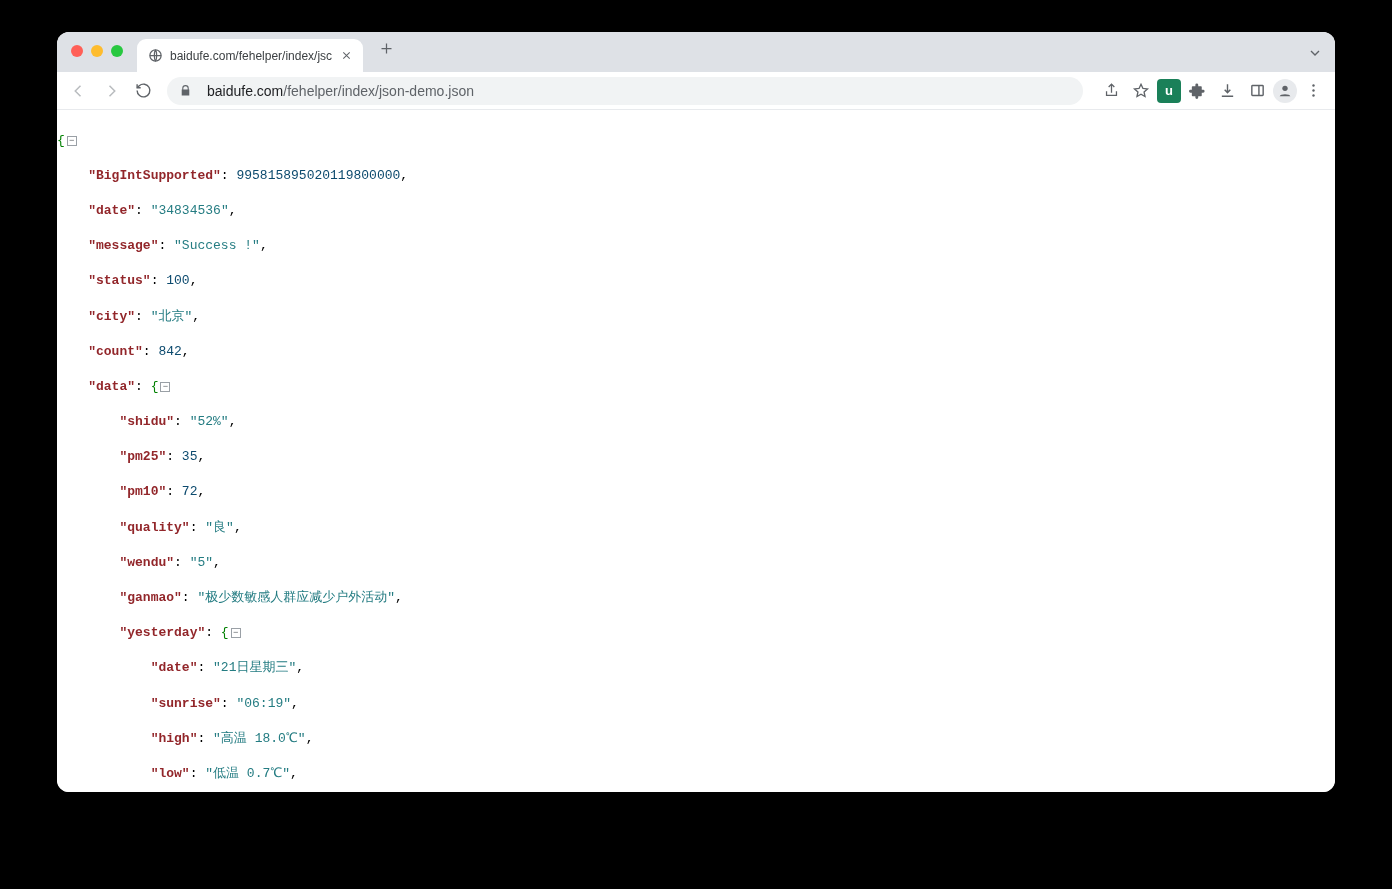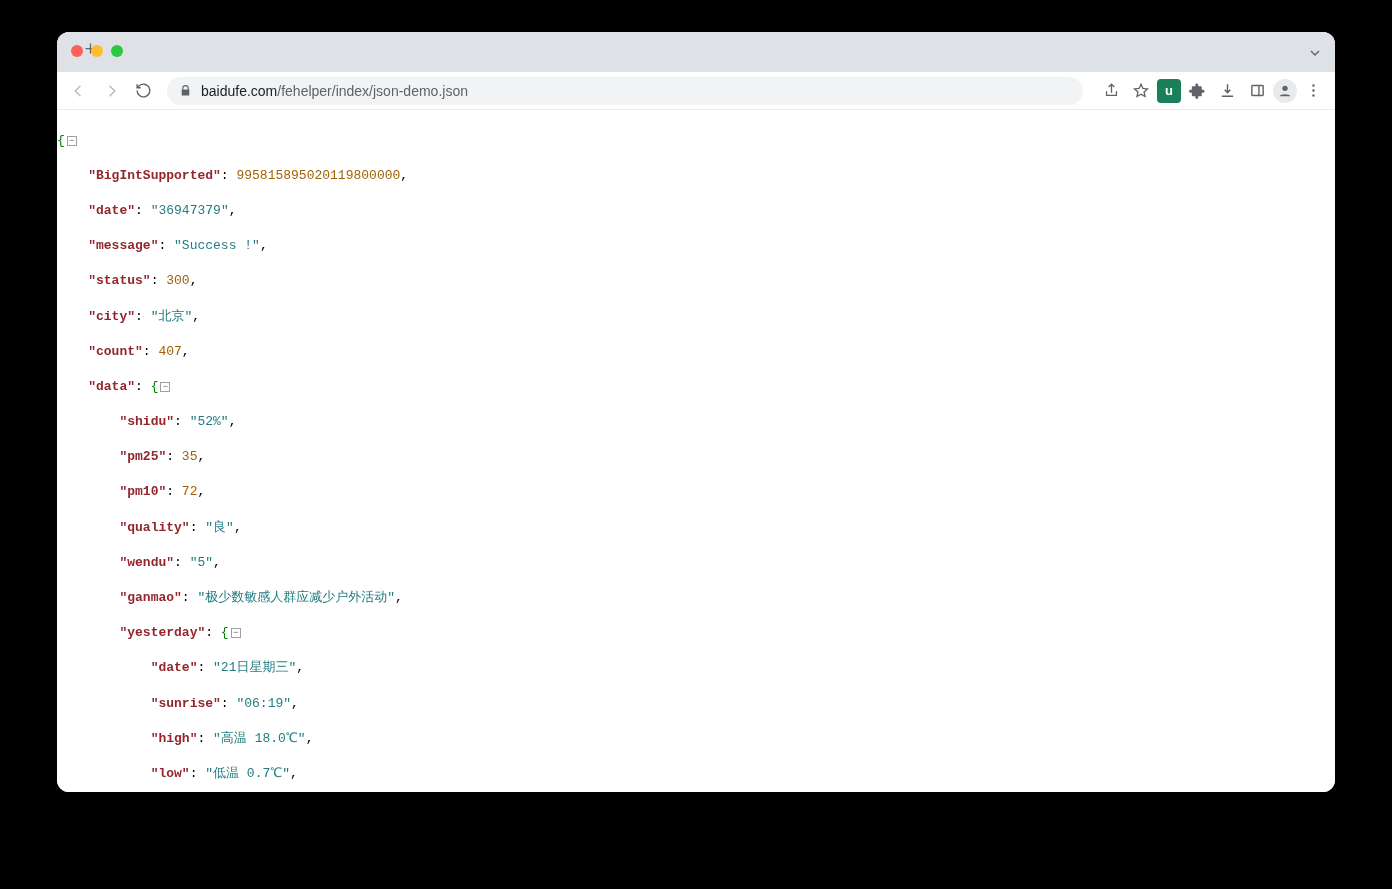--- a/index.html
+++ b/index.html
@@ -81,21 +81,21 @@
 .addr {
   flex: 1;
   height: 28px;
   background: #f1f3f4;
   border-radius: 14px;
   display: flex;
   align-items: center;
   padding: 0 12px;
   font-size: 14px;
   color: #202124;
-  gap: 8px;
+  gap: 14px;
   margin: 0 6px;
 }
 .addr .lock { width:14px; color:#5f6368; display:flex; align-items:center; }
 .addr .url .domain { color:#202124; }
 .addr .url .path { color:#5f6368; }
 .rightactions { display:flex; align-items:center; gap:2px; margin-left:4px; }
 .ext-square {
   width: 24px; height: 24px; background:#1a8059; border-radius:4px;
   display:flex; align-items:center; justify-content:center;
   color:#fff; font-weight:700; font-size:13px;
@@ -115,40 +115,54 @@
   font-family: Menlo, Monaco, Consolas, "Courier New", monospace;
   font-size: 13px;
   line-height: 17.6px;
   white-space: pre;
   font-weight: 700;
   color: #000;
 }
 .row { display:block; }
 .k { color:#92262a; }
 .s { color:#247c82; font-weight:400; }
-.n { color:#a16207; font-weight:400; }
+.n { color:#0c4a6e; font-weight:400; }
 .p { color:#000; font-weight:400; }
 .br { color:#008000; font-weight:400; }
 .toggle {
   display:inline-block; width:10px; height:10px;
   border:1px solid #9aa0a6; position:relative; top:-1px;
   font-size:9px; line-height:8px; text-align:center; color:#5f6368;
   background:#fff; font-weight:400; margin-left:2px; cursor:pointer;
 }
 </style>
 </head>
 <body>
 
 <div class="browser">
   <div class="tabbar">
     <div class="traffic">
       <span class="tl-red"></span>
       <span class="tl-yel"></span>
       <span class="tl-grn"></span>
     </div>
+    <div class="tab">
+      <span class="globe">
+        <svg viewBox="0 0 24 24" fill="none" stroke="#5f6368" stroke-width="2">
+          <circle cx="12" cy="12" r="9"></circle>
+            <path d="M3 12h18M12 3c2.5 3 2.5 15 0 18M12 3c-2.5 3-2.5 15 0 18"></path>
+        </svg>
+      </span>
+      <span>baidufe.com/fehelper/index/jsc</span>
+      <span class="close">
+        <svg viewBox="0 0 24 24" width="11" height="11" stroke="#5f6368" stroke-width="2.2">
+            <path d="M5 5l14 14M19 5L5 19"></path>
+          </svg>
+      </span>
+    </div>
     <span class="newtab">
       <svg viewBox="0 0 24 24" width="15" height="15" stroke="#5f6368" stroke-width="2">
           <path d="M12 4v16M4 12h16"></path>
         </svg>
     </span>
     <span class="chev-collapse">
       <svg viewBox="0 0 24 24" width="16" height="16" stroke="#5f6368" stroke-width="2" fill="none">
           <path d="M6 9l6 6 6-6"></path>
         </svg>
     </span>
@@ -228,25 +242,25 @@
             <circle cx="12" cy="19" r="1.7"></circle>
           </svg>
       </span>
     </div>
   </div>
 
   <div class="content">
 <div class="json">
 <span class="row"><span class="br">{</span><span class="toggle">−</span></span>
 <span class="row">    <span class="k">"BigIntSupported"</span><span class="p">: </span><span class="n">995815895020119800000</span><span class="p">,</span></span>
-<span class="row">    <span class="k">"date"</span><span class="p">: </span><span class="s">"<span>36947379</span>"</span><span class="p">,</span></span>
+<span class="row">    <span class="k">"date"</span><span class="p">: </span><span class="s">"<span>34834536</span>"</span><span class="p">,</span></span>
 <span class="row">    <span class="k">"message"</span><span class="p">: </span><span class="s">"<span>Success !</span>"</span><span class="p">,</span></span>
-<span class="row">    <span class="k">"status"</span><span class="p">: </span><span class="n">300</span><span class="p">,</span></span>
+<span class="row">    <span class="k">"status"</span><span class="p">: </span><span class="n">100</span><span class="p">,</span></span>
 <span class="row">    <span class="k">"city"</span><span class="p">: </span><span class="s">"<span>北京</span>"</span><span class="p">,</span></span>
-<span class="row">    <span class="k">"count"</span><span class="p">: </span><span class="n">407</span><span class="p">,</span></span>
+<span class="row">    <span class="k">"count"</span><span class="p">: </span><span class="n">842</span><span class="p">,</span></span>
 <span class="row">    <span class="k">"data"</span><span class="p">: </span><span class="br">{</span><span class="toggle">−</span></span>
 <span class="row">        <span class="k">"shidu"</span><span class="p">: </span><span class="s">"<span>52%</span>"</span><span class="p">,</span></span>
 <span class="row">        <span class="k">"pm25"</span><span class="p">: </span><span class="n">35</span><span class="p">,</span></span>
 <span class="row">        <span class="k">"pm10"</span><span class="p">: </span><span class="n">72</span><span class="p">,</span></span>
 <span class="row">        <span class="k">"quality"</span><span class="p">: </span><span class="s">"<span>良</span>"</span><span class="p">,</span></span>
 <span class="row">        <span class="k">"wendu"</span><span class="p">: </span><span class="s">"<span>5</span>"</span><span class="p">,</span></span>
 <span class="row">        <span class="k">"ganmao"</span><span class="p">: </span><span class="s">"<span>极少数敏感人群应减少户外活动</span>"</span><span class="p">,</span></span>
 <span class="row">        <span class="k">"yesterday"</span><span class="p">: </span><span class="br">{</span><span class="toggle">−</span></span>
 <span class="row">            <span class="k">"date"</span><span class="p">: </span><span class="s">"<span>21日星期三</span>"</span><span class="p">,</span></span>
 <span class="row">            <span class="k">"sunrise"</span><span class="p">: </span><span class="s">"<span>06:19</span>"</span><span class="p">,</span></span>

